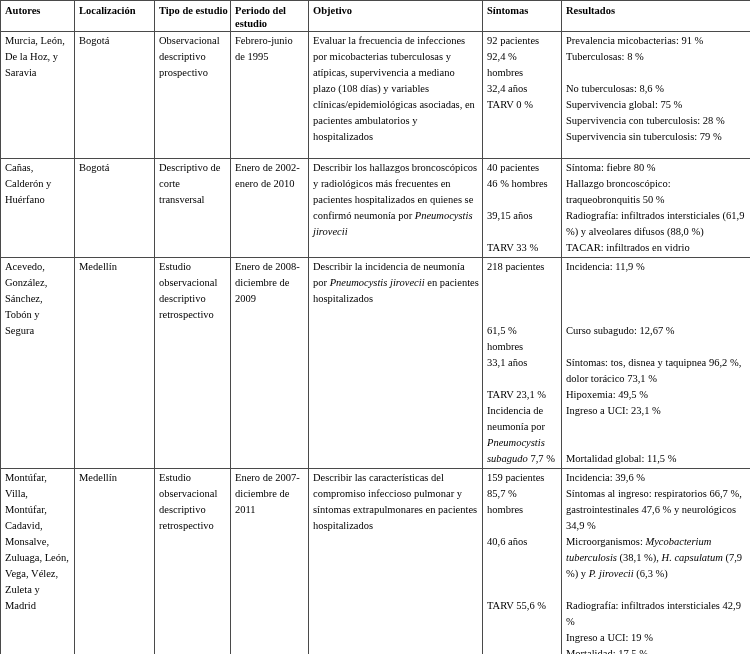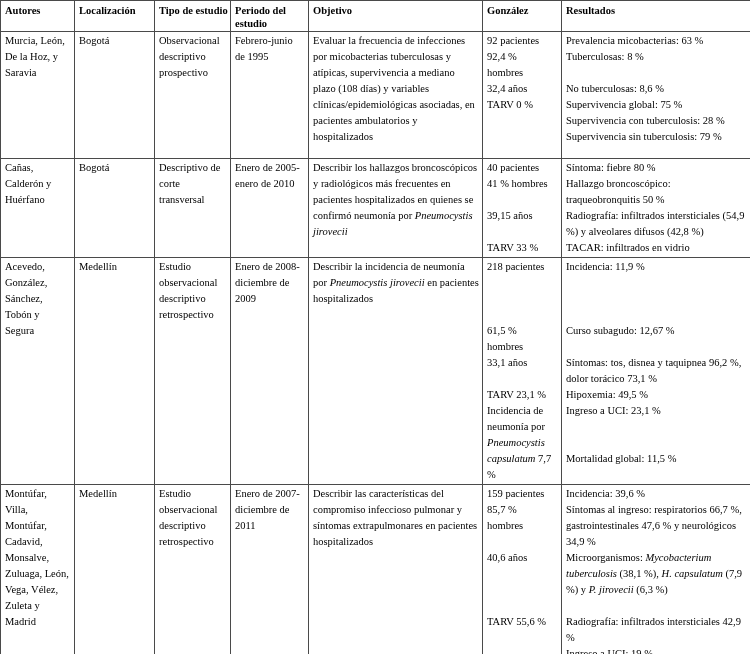--- a/index.html
+++ b/index.html
@@ -57,21 +57,21 @@
     <col style="width:79px">
     <col style="width:189px">
   </colgroup>
   <thead>
     <tr>
       <th>Autores</th>
       <th>Localización</th>
       <th class="nowrap">Tipo de estudio</th>
       <th>Periodo del estudio</th>
       <th>Objetivo</th>
-      <th>González</th>
+      <th>Síntomas</th>
       <th>Resultados</th>
     </tr>
   </thead>
   <tbody>
     <tr class="r1">
       <td>
           <div class="line"><span>Murcia, León, De la Hoz, y Saravia</span></div>
         </td>
       <td>
           <div class="line"><span>Bogotá</span></div>
@@ -86,57 +86,57 @@
           <div class="line"><span>Evaluar la frecuencia de infecciones por micobacterias tuberculosas y atípicas, supervivencia a mediano plazo (108 días) y variables clínicas/epidemiológicas asociadas, en pacientes ambulatorios y hospitalizados</span></div>
         </td>
       <td>
           <div class="line"><span>92 pacientes</span></div>
           <div class="line"><span>92,4 %</span></div>
           <div class="line"><span>hombres</span></div>
           <div class="line"><span>32,4 años</span></div>
           <div class="line"><span>TARV 0 %</span></div>
         </td>
       <td>
-          <div class="line"><span>Prevalencia micobacterias: 63 %</span></div>
+          <div class="line"><span>Prevalencia micobacterias: 91 %</span></div>
           <div class="line"><span>Tuberculosas: 8 %</span></div>
           <div class="line">&nbsp;</div>
           <div class="line"><span>No tuberculosas: 8,6 %</span></div>
           <div class="line"><span>Supervivencia global: 75 %</span></div>
           <div class="line"><span>Supervivencia con tuberculosis: 28 %</span></div>
           <div class="line"><span>Supervivencia sin tuberculosis: 79 %</span></div>
         </td>
     </tr>
     <tr class="r2">
       <td>
           <div class="line"><span>Cañas, Calderón y Huérfano</span></div>
         </td>
       <td>
           <div class="line"><span>Bogotá</span></div>
         </td>
       <td>
           <div class="line"><span>Descriptivo de corte transversal</span></div>
         </td>
       <td>
-          <div class="line"><span>Enero de 2005-enero de 2010</span></div>
+          <div class="line"><span>Enero de 2002-enero de 2010</span></div>
         </td>
       <td>
           <div class="line"><span>Describir los hallazgos broncoscópicos y radiológicos más frecuentes en pacientes hospitalizados en quienes se confirmó neumonía por </span><i>Pneumocystis jirovecii</i></div>
         </td>
       <td>
           <div class="line"><span>40 pacientes</span></div>
-          <div class="line"><span>41 % hombres</span></div>
+          <div class="line"><span>46 % hombres</span></div>
           <div class="line">&nbsp;</div>
           <div class="line"><span>39,15 años</span></div>
           <div class="line">&nbsp;</div>
           <div class="line"><span>TARV 33 %</span></div>
         </td>
       <td>
           <div class="line"><span>Síntoma: fiebre 80 %</span></div>
           <div class="line"><span>Hallazgo broncoscópico: traqueobronquitis 50 %</span></div>
-          <div class="line"><span>Radiografía: infiltrados intersticiales (54,9 %) y alveolares difusos (42,8 %)</span></div>
+          <div class="line"><span>Radiografía: infiltrados intersticiales (61,9 %) y alveolares difusos (88,0 %)</span></div>
           <div class="line"><span>TACAR: infiltrados en vidrio</span></div>
         </td>
     </tr>
     <tr class="r3">
       <td>
           <div class="line"><span>Acevedo, González, Sánchez, Tobón y Segura</span></div>
         </td>
       <td>
           <div class="line"><span>Medellín</span></div>
         </td>
@@ -155,21 +155,21 @@
           <div class="line">&nbsp;</div>
           <div class="line">&nbsp;</div>
           <div class="line"><span>61,5 %</span></div>
           <div class="line"><span>hombres</span></div>
           <div class="line"><span>33,1 años</span></div>
           <div class="line">&nbsp;</div>
           <div class="line"><span>TARV 23,1 %</span></div>
           <div class="line"><span>Incidencia de</span></div>
           <div class="line"><span>neumonía por</span></div>
           <div class="line"><i>Pneumocystis</i></div>
-          <div class="line"><i>capsulatum</i><span> 7,7 %</span></div>
+          <div class="line"><i>subagudo</i><span> 7,7 %</span></div>
         </td>
       <td>
           <div class="line"><span>Incidencia: 11,9 %</span></div>
           <div class="line">&nbsp;</div>
           <div class="line">&nbsp;</div>
           <div class="line">&nbsp;</div>
           <div class="line"><span>Curso subagudo: 12,67 %</span></div>
           <div class="line">&nbsp;</div>
           <div class="line"><span>Síntomas: tos, disnea y taquipnea 96,2 %, dolor torácico 73,1 %</span></div>
           <div class="line"><span>Hipoxemia: 49,5 %</span></div>

